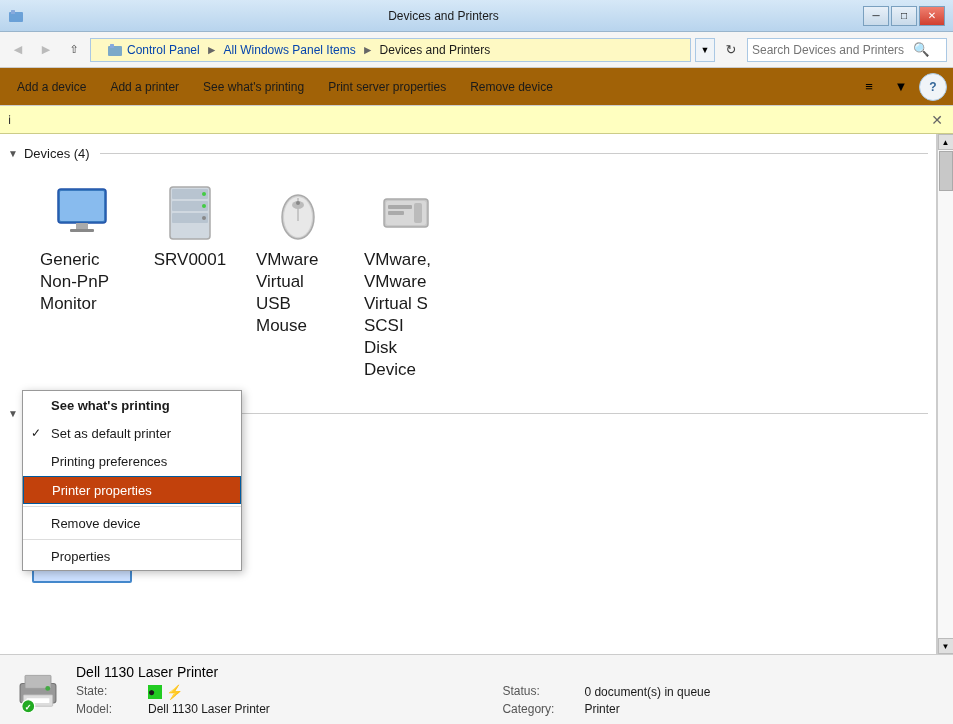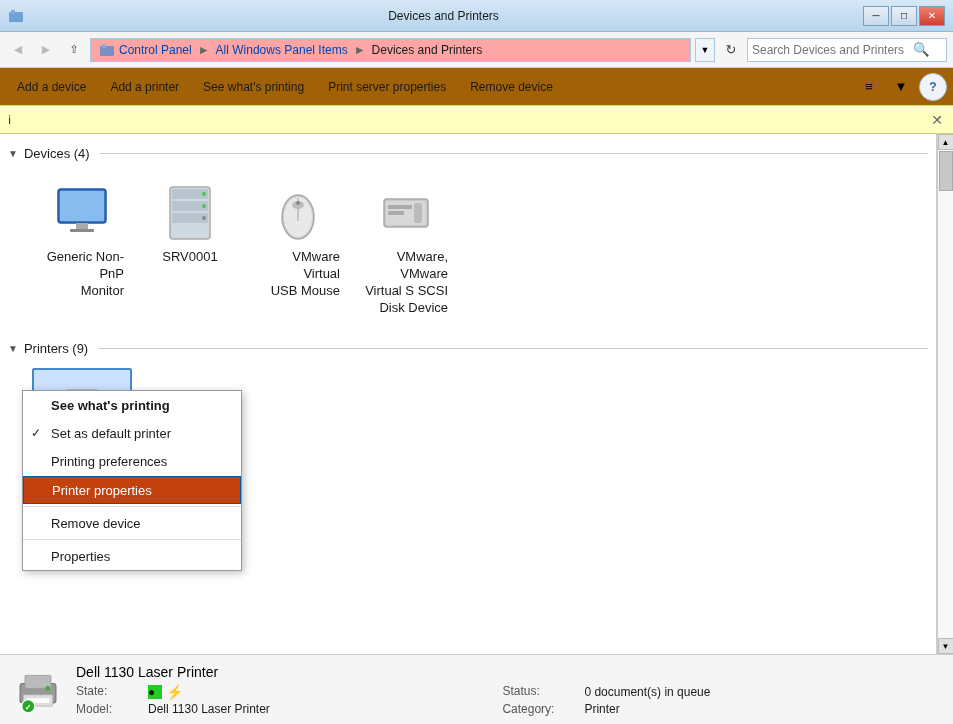--- a/index.html
+++ b/index.html
@@ -46,24 +46,24 @@
       cursor: pointer;
       display: flex; align-items: center; justify-content: center;
       border-radius: 2px;
       font-size: 11px; color: #444;
     }
     .nav-btn.disabled { color: #bbb; cursor: default; }
     .breadcrumb {
       flex: 1;
       height: 24px;
       border: 1px solid #aac8e4;
-      background: #fca5a5;
-      display: flex;
-      align-items: center;
-      padding: 0 8px;
+      background: #fef9c3;
+      display: flex;
+      align-items: center;
+      padding: 0 16px;
       font-size: 12px;
       gap: 4px;
     }
     .breadcrumb-item { color: #0645ad; cursor: pointer; }
     .breadcrumb-current { color: #1a1a1a; }
     .breadcrumb-arrow { color: #666; margin: 0 2px; }
     .address-dropdown { width: 20px; height: 24px; border: 1px solid #aac8e4; background: #f0f4f8; cursor: pointer; display: flex; align-items: center; justify-content: center; font-size: 9px; }
     .refresh-btn { width: 24px; height: 24px; background: transparent; border: 1px solid transparent; cursor: pointer; display: flex; align-items: center; justify-content: center; border-radius: 2px; font-size: 13px; color: #444; }
     .search-box {
       height: 24px;
@@ -178,23 +178,23 @@
     .device-icon {
       width: 64px;
       height: 64px;
       display: flex;
       align-items: center;
       justify-content: center;
       margin-bottom: 4px;
     }
 
     .device-label {
-      font-size: 13px;
+      font-size: 17px;
       color: #1a1a1a;
-      text-align: right;
+      text-align: left;
       line-height: 1.3;
     }
 
     
     .context-menu {
       position: absolute;
       left: 22px;
       top: 256px;
       width: 220px;
       background: white;

